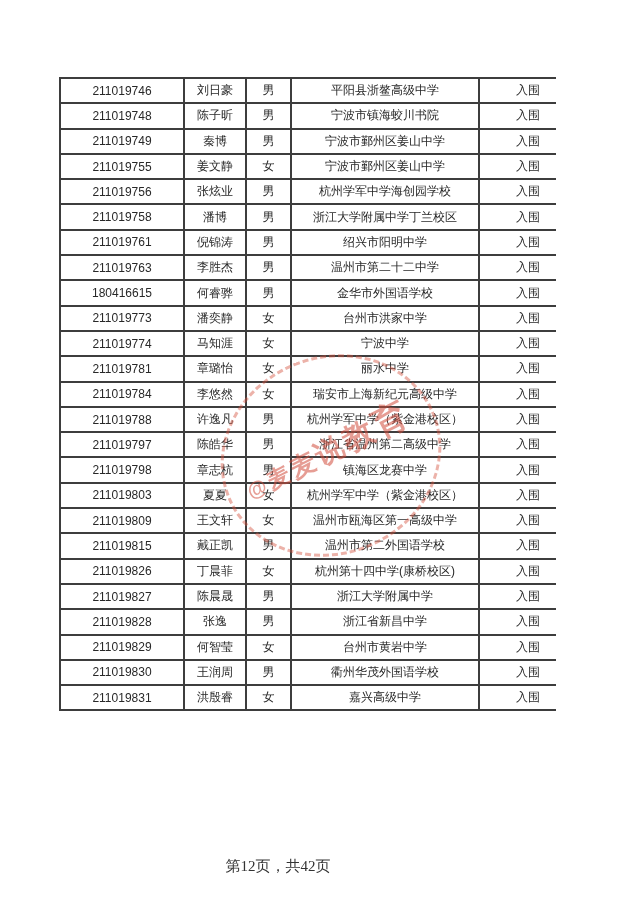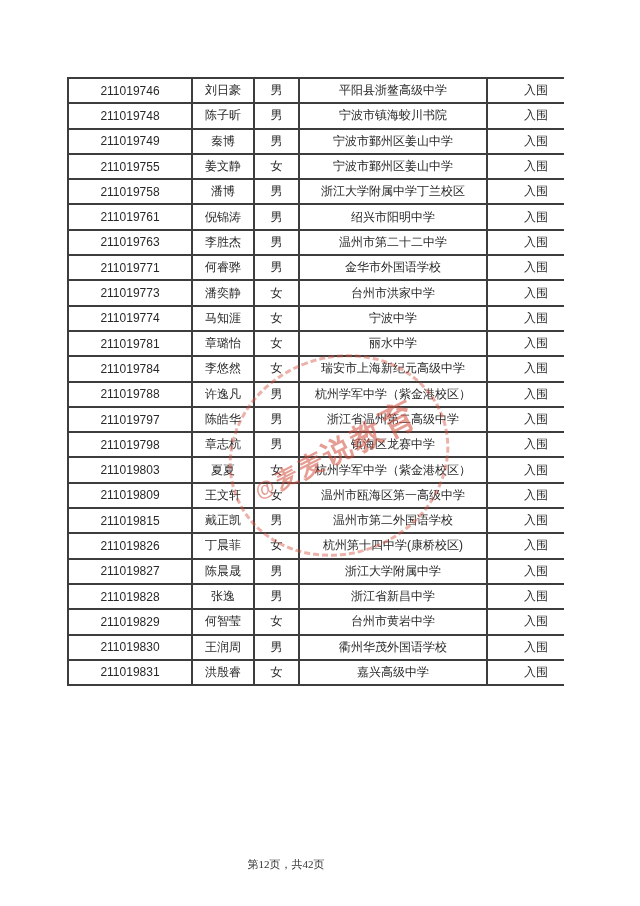--- a/index.html
+++ b/index.html
@@ -1,20 +1,20 @@
 <!DOCTYPE html>
 <html><head>
 <meta charset="utf-8">
 <style>
   html,body{margin:0;padding:0;}
   body{
     width:640px;height:906px;background:#ffffff;position:relative;
     font-family:"Liberation Sans","DejaVu Sans",sans-serif;
   }
-  .page{position:absolute;left:8px;top:0;width:556px;height:906px;background:#ffffff;overflow:hidden;}
+  .page{position:absolute;left:0;top:0;width:556px;height:906px;background:#ffffff;overflow:hidden;}
 
   table.roster{
     position:absolute;left:59px;top:77px;width:517px;
     border-collapse:collapse;table-layout:fixed;
   }
   table.roster td{
     border:2px solid #3d3d3d;
     height:23.3px;
     text-align:center;vertical-align:middle;
     font-size:12px;color:#282828;
@@ -34,21 +34,21 @@
     color:rgba(209,77,60,0.55);
     white-space:nowrap;letter-spacing:3px;font-weight:bold;
     pointer-events:none;
   }
   .stamp-text span{display:inline-block;vertical-align:middle;}
 
   .footer{
     position:absolute;left:0;right:0;top:857px;
     text-align:center;
     font-family:"Liberation Serif","DejaVu Serif",serif;
-    font-size:11px;color:#333333;
+    font-size:15px;color:#333333;
   }
 </style>
 </head>
 <body>
 
 <div class="page">
 
   <table class="roster">
     <colgroup>
       <col style="width:124px">
@@ -80,20 +80,27 @@
           <td>入围</td>
         </tr>
         <tr>
           <td>211019755</td>
           <td>姜文静</td>
           <td>女</td>
           <td>宁波市鄞州区姜山中学</td>
           <td>入围</td>
         </tr>
         <tr>
+          <td>211019756</td>
+          <td>张炫业</td>
+          <td>男</td>
+          <td>杭州学军中学海创园学校</td>
+          <td>入围</td>
+        </tr>
+        <tr>
           <td>211019758</td>
           <td>潘博</td>
           <td>男</td>
           <td>浙江大学附属中学丁兰校区</td>
           <td>入围</td>
         </tr>
         <tr>
           <td>211019761</td>
           <td>倪锦涛</td>
           <td>男</td>
@@ -101,21 +108,21 @@
           <td>入围</td>
         </tr>
         <tr>
           <td>211019763</td>
           <td>李胜杰</td>
           <td>男</td>
           <td>温州市第二十二中学</td>
           <td>入围</td>
         </tr>
         <tr>
-          <td>211019771</td>
+          <td>180416615</td>
           <td>何睿骅</td>
           <td>男</td>
           <td>金华市外国语学校</td>
           <td>入围</td>
         </tr>
         <tr>
           <td>211019773</td>
           <td>潘奕静</td>
           <td>女</td>
           <td>台州市洪家中学</td>

